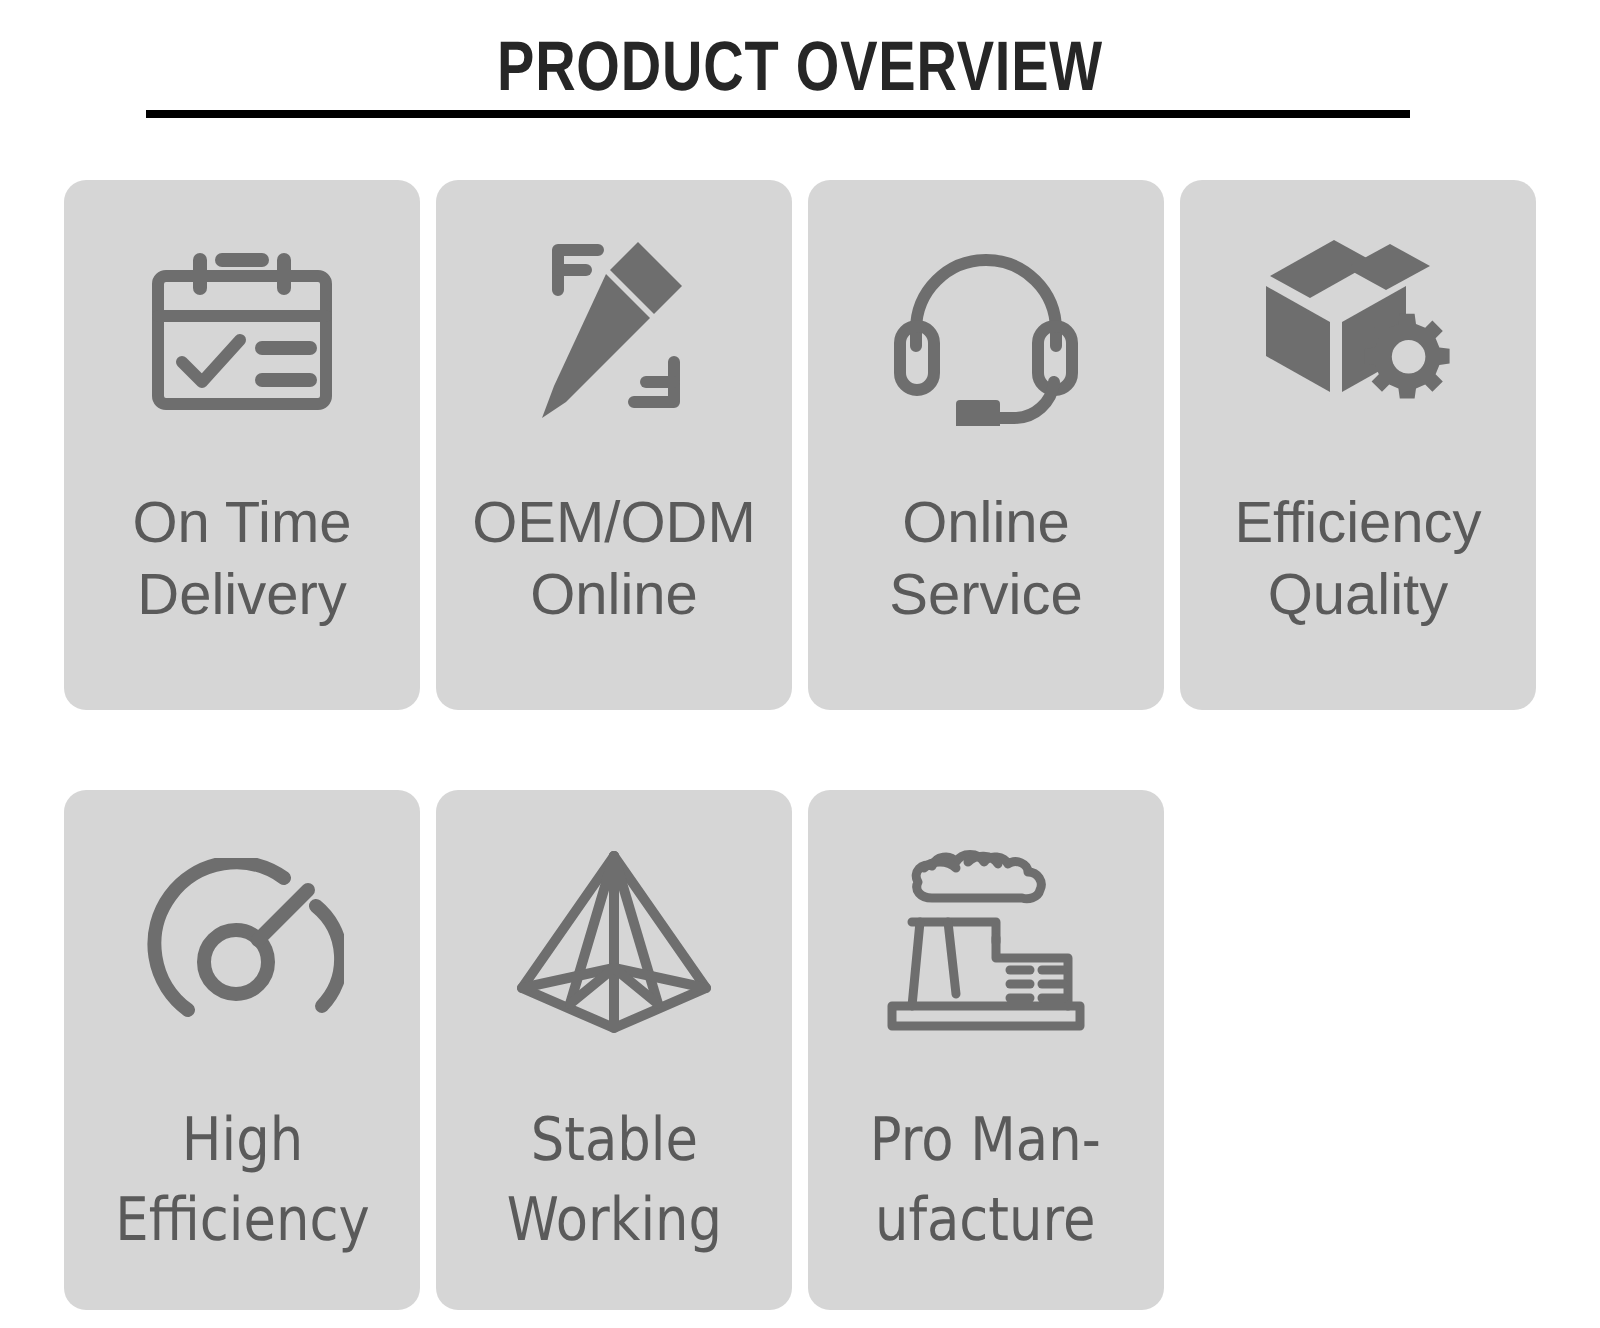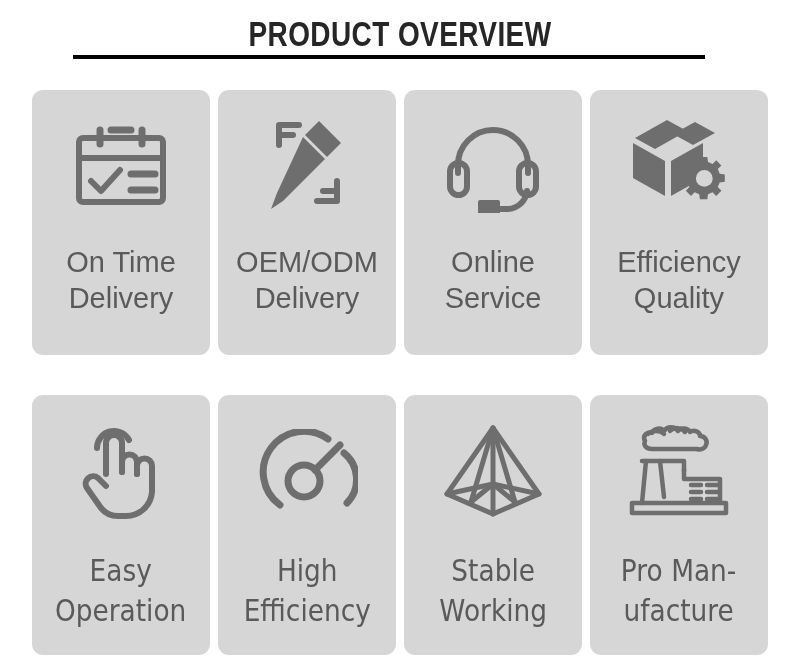--- a/index.html
+++ b/index.html
@@ -119,21 +119,21 @@
           </g>
           <g stroke="#6e6e6e" stroke-width="6" stroke-linecap="round" stroke-linejoin="round" fill="none">
             <path d="M44 10 L24 10 L24 30"></path>
             <path d="M24 20 L38 20"></path>
             <path d="M62 86 L82 86 L82 66"></path>
             <path d="M82 76 L68 76"></path>
           </g>
         </svg>
       </div>
       <div class="label">OEM/ODM
-Delivery</div>
+Online</div>
     </div>
 
     <div class="card row1">
       <div class="icon-wrap">
         <svg width="98" height="96" viewBox="0 0 98 96" fill="none" stroke="#6e6e6e" stroke-width="6" stroke-linecap="round" stroke-linejoin="round">
           <path d="M14 56 V48 a35 35 0 0 1 70 0 v8"></path>
           <rect x="6" y="46" width="17" height="32" rx="8.5"></rect>
           <rect x="75" y="46" width="17" height="32" rx="8.5"></rect>
           <path d="M83 74 a20 20 0 0 1 -20 18 h-8"></path>
           <rect x="34" y="83" width="22" height="15" rx="2" fill="#6e6e6e" stroke="none"></rect>
@@ -155,33 +155,20 @@
           <g fill="#6e6e6e">
             <path d="M81 46 l4.6 1.9 3.6 -3.6 5.2 5.2 -3.6 3.6 1.9 4.6 5.1 .7 v7.4 l-5.1 .7 -1.9 4.6 3.6 3.6 -5.2 5.2 -3.6 -3.6 -4.6 1.9 -.7 5.1 h-7.4 l-.7 -5.1 -4.6 -1.9 -3.6 3.6 -5.2 -5.2 3.6 -3.6 -1.9 -4.6 -5.1 -.7 v-7.4 l5.1 -.7 1.9 -4.6 -3.6 -3.6 5.2 -5.2 3.6 3.6 4.6 -1.9 .7 -5.1 h7.4 z"></path>
             <circle cx="77.3" cy="62.4" r="8.4" fill="#d6d6d6"></circle>
           </g>
         </svg>
       </div>
       <div class="label">Efficiency
 Quality</div>
     </div>
 
-    <div class="card row2">
-      <div class="icon-wrap">
-        <svg width="92" height="98" viewBox="0 0 92 98" fill="none" stroke="#6e6e6e" stroke-width="6" stroke-linecap="round" stroke-linejoin="round">
-          <path d="M22 26 a17 17 0 0 1 32 -8"></path>
-          <path d="M31 52 V21 a8 8 0 0 1 16 0 v29"></path>
-          <path d="M47 50 V40 a7.5 7.5 0 0 1 15 0 v12"></path>
-          <path d="M62 52 V44 a7.5 7.5 0 0 1 15 0 v10"></path>
-          <path d="M77 54 v16 a26 26 0 0 1 -26 24 h-8 a22 22 0 0 1 -17 -8 L12 66 a7.5 7.5 0 0 1 11 -10 l8 8"></path>
-        </svg>
-      </div>
-      <div class="label">Easy
-Operation</div>
-    </div>
 
     <div class="card row2">
       <div class="icon-wrap">
         <svg width="102" height="84" viewBox="0 0 102 84" fill="none" stroke="#6e6e6e" stroke-width="7" stroke-linecap="round" stroke-linejoin="round">
           <path d="M24 76 A38 38 0 0 1 72 10"></path>
           <path d="M88 24 a34 34 0 0 1 3 50"></path>
           <circle cx="48" cy="52" r="16"></circle>
           <path d="M59 41 L84 16"></path>
         </svg>
       </div>

